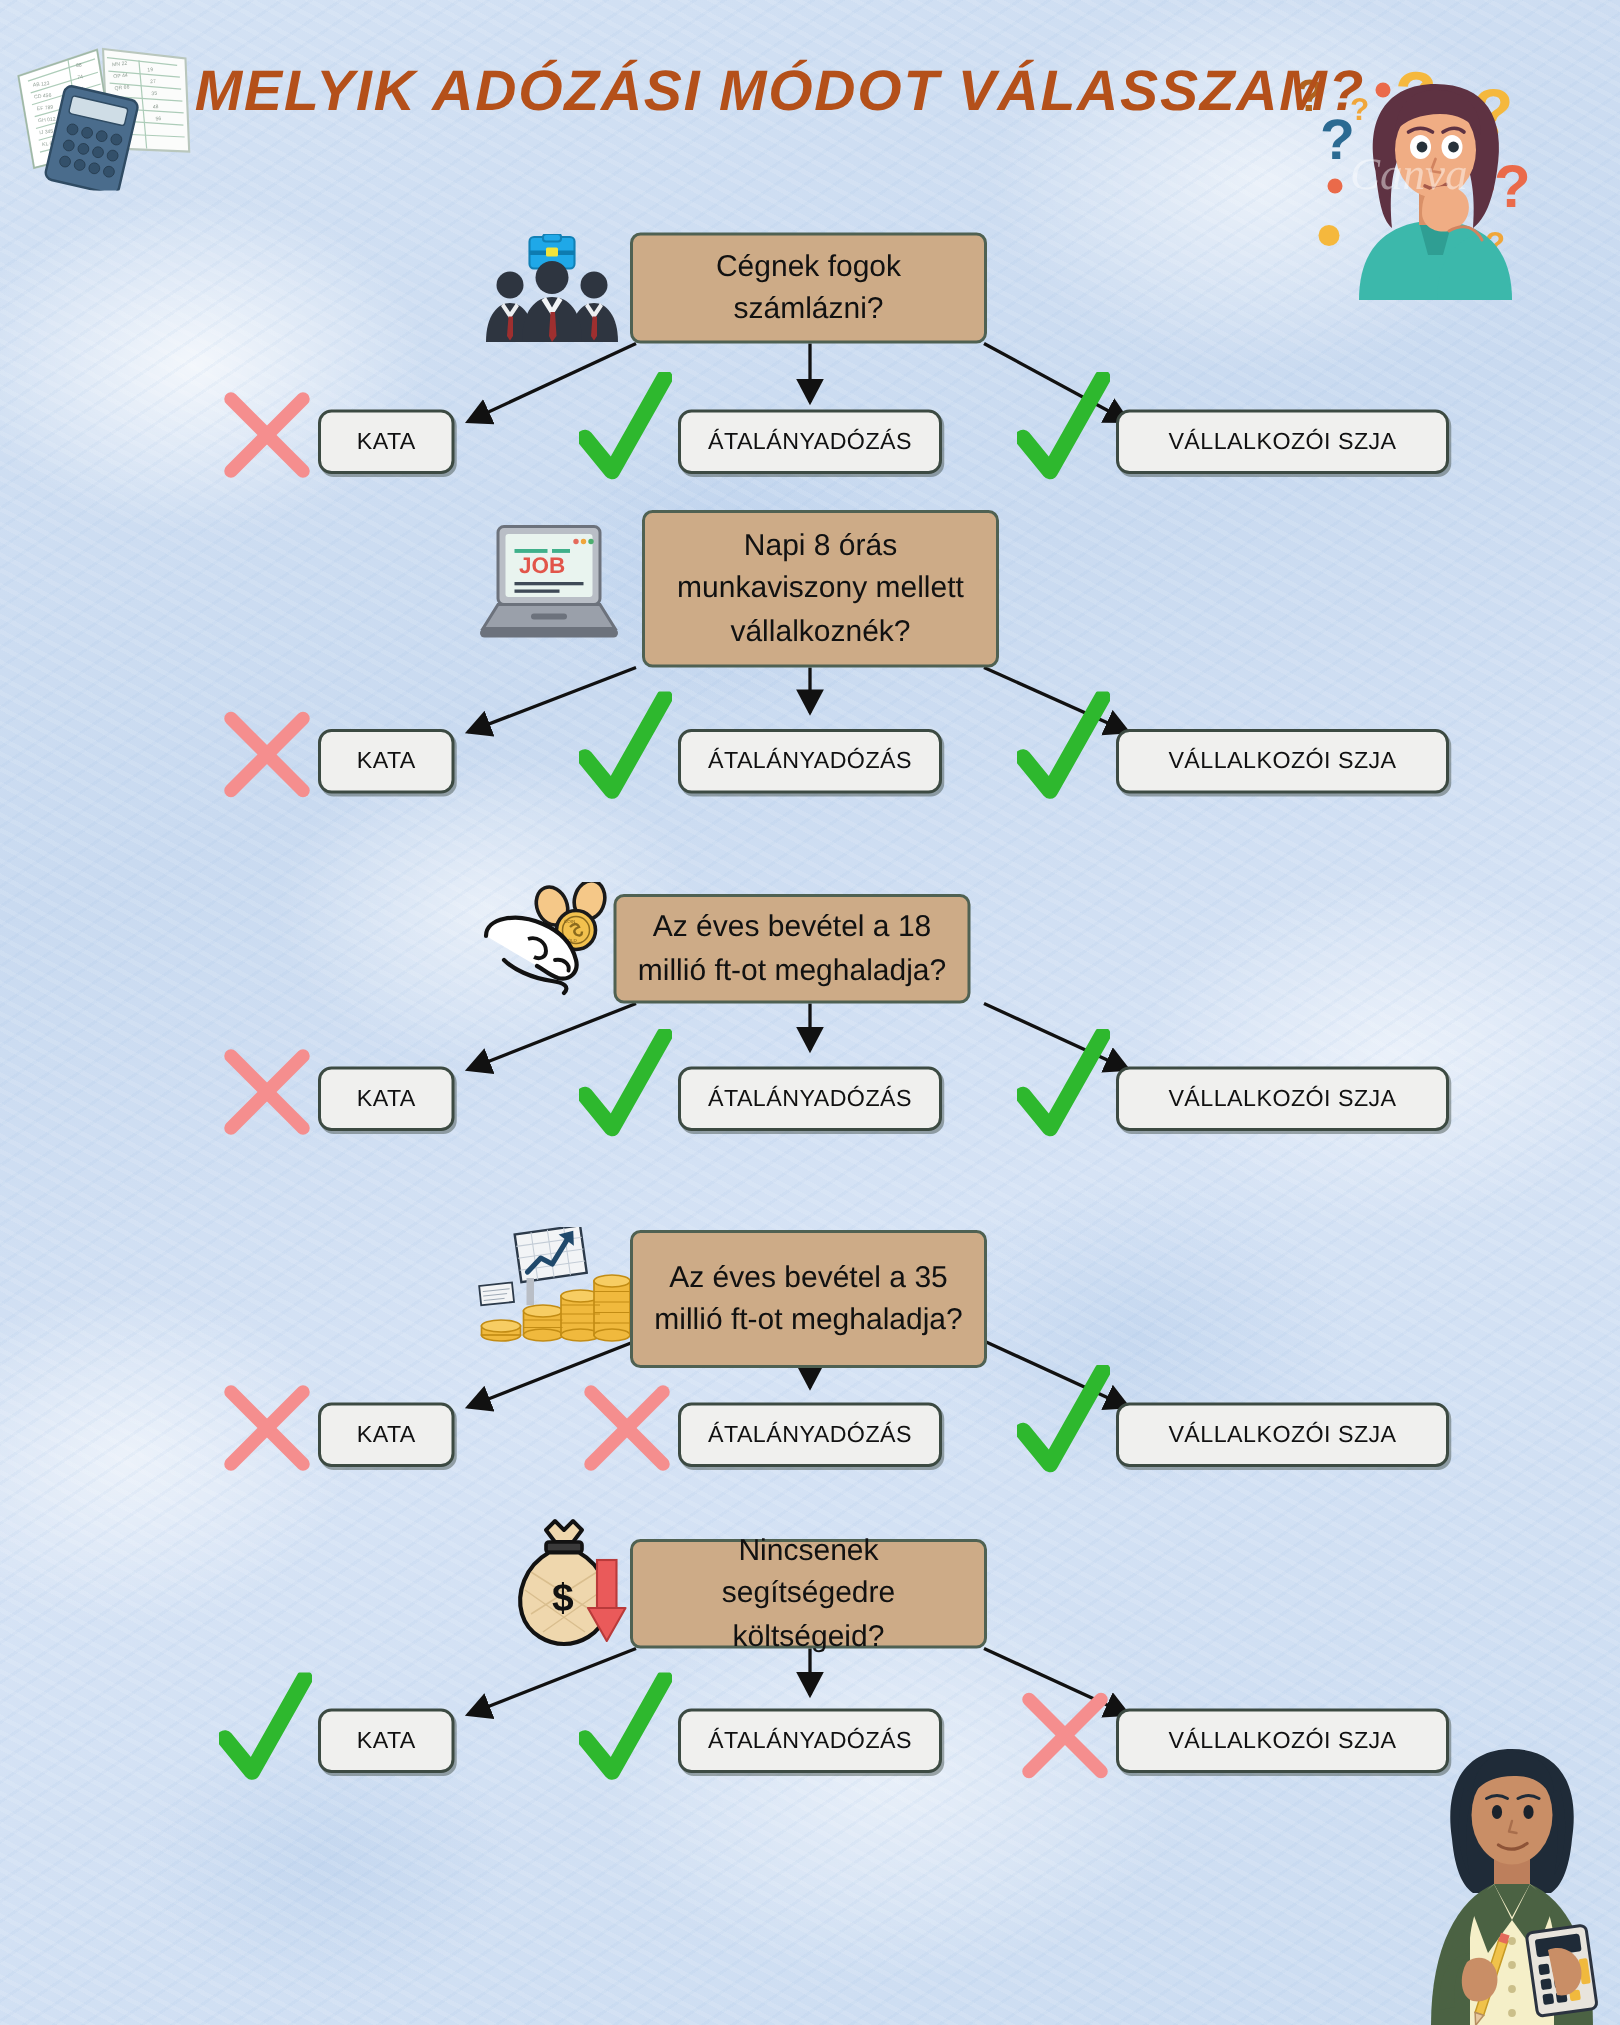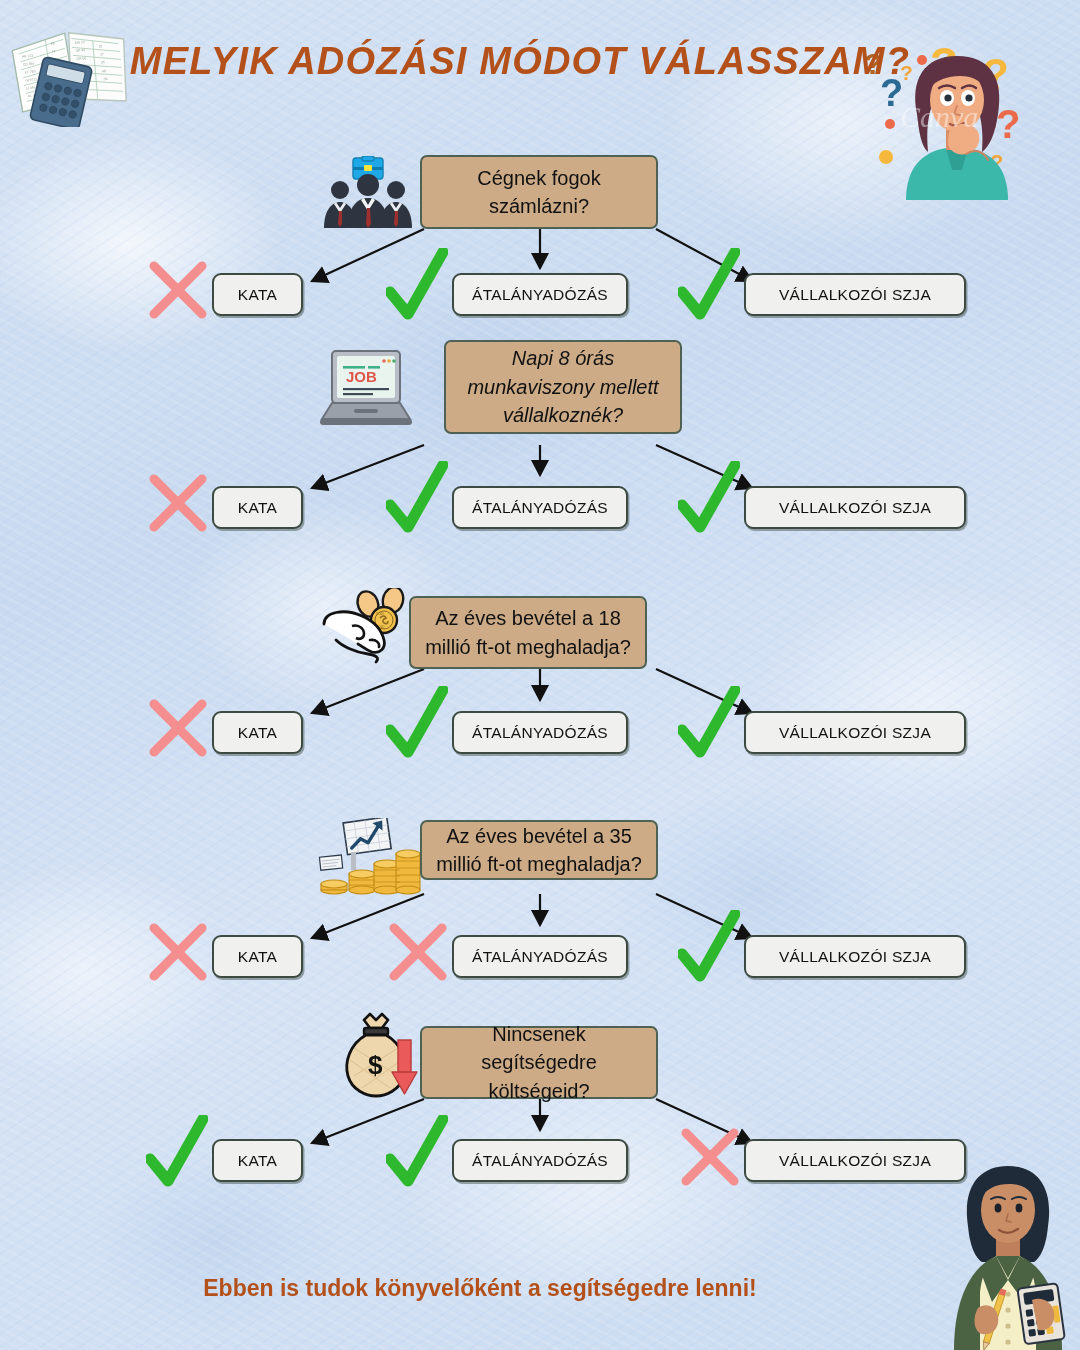--- a/index.html
+++ b/index.html
@@ -342,21 +342,21 @@
         <rect x="50" y="21" width="12" height="2.6" fill="#3fb08a"></rect>
         <text x="28" y="37" font-family="'Liberation Sans',sans-serif" font-weight="bold" font-size="15" fill="#e2554a">JOB</text>
         <rect x="25" y="43" width="46" height="2.2" fill="#3f4a57"></rect>
         <rect x="25" y="48" width="30" height="2.2" fill="#3f4a57"></rect>
         <path d="M4 74 L14 58 L82 58 L92 74 Z" fill="#9aa0aa" stroke="#6c727c" stroke-width="2"></path>
         <rect x="36" y="64" width="24" height="4" rx="2" fill="#6c727c"></rect>
         <rect x="2" y="74" width="92" height="6" rx="3" fill="#6c727c"></rect>
       </svg>
     </div>
 
-    <div class="decision" style="left:444px;top:340px;width:238px;height:94px;font-style:italic;">Napi 8 órás munkaviszony mellett vállalkoznék?</div>
+    <div class="decision" style="left:428px;top:340px;width:238px;height:105px;">Napi 8 órás munkaviszony mellett vállalkoznék?</div>
 
     <div class="mark" style="left:146px;top:471px;width:64px;height:64px;">
       <svg width="64" height="64" viewBox="0 0 64 64">
           <g stroke="#f58e8e" stroke-width="9" stroke-linecap="round">
             <line x1="8" y1="8" x2="56" y2="56"></line>
             <line x1="56" y1="8" x2="8" y2="56"></line>
           </g>
         </svg>
     </div>
     <div class="result" style="left:212px;top:486px;width:91px;height:43px;">KATA</div>
@@ -488,21 +488,21 @@
               <line x1="56" y1="64" x2="82" y2="64"></line>
             <line x1="78" y1="43" x2="102" y2="43"></line>
               <line x1="78" y1="50" x2="102" y2="50"></line>
             <line x1="78" y1="57" x2="102" y2="57"></line>
               <line x1="78" y1="64" x2="102" y2="64"></line>
           </g>
         </g>
       </svg>
     </div>
 
-    <div class="decision" style="left:420px;top:820px;width:238px;height:60px;">Az éves bevétel a 35 millió ft-ot meghaladja?</div>
+    <div class="decision" style="left:420px;top:820px;width:238px;height:92px;">Az éves bevétel a 35 millió ft-ot meghaladja?</div>
 
     <div class="mark" style="left:146px;top:920px;width:64px;height:64px;">
       <svg width="64" height="64" viewBox="0 0 64 64">
           <g stroke="#f58e8e" stroke-width="9" stroke-linecap="round">
             <line x1="8" y1="8" x2="56" y2="56"></line>
             <line x1="56" y1="8" x2="8" y2="56"></line>
           </g>
         </svg>
     </div>
     <div class="result" style="left:212px;top:935px;width:91px;height:43px;">KATA</div>
@@ -571,21 +571,20 @@
       <svg width="64" height="64" viewBox="0 0 64 64">
           <g stroke="#f58e8e" stroke-width="9" stroke-linecap="round">
             <line x1="8" y1="8" x2="56" y2="56"></line>
             <line x1="56" y1="8" x2="8" y2="56"></line>
           </g>
         </svg>
     </div>
     <div class="result" style="left:744px;top:1139px;width:222px;height:43px;">VÁLLALKOZÓI SZJA</div>
   </div>
 
-  <div class="foot2">Ebben is tudok könyvelőként a segítségedre lenni!</div>
 
   <div class="deco" style="left:936px;top:1152px;width:144px;height:198px;">
     <svg width="144" height="198" viewBox="0 0 144 198">
 
       <path d="M32 74 C26 34 44 14 72 14 C100 14 118 34 112 74 C110 96 104 106 98 110 L46 110 C40 106 34 96 32 74 Z" fill="#1f2b38"></path>
 
       <path d="M60 74 L84 74 L84 104 L60 104 Z" fill="#bd7f5c"></path>
 
       <ellipse cx="72" cy="58" rx="27" ry="33" fill="#c98e66"></ellipse>
 

